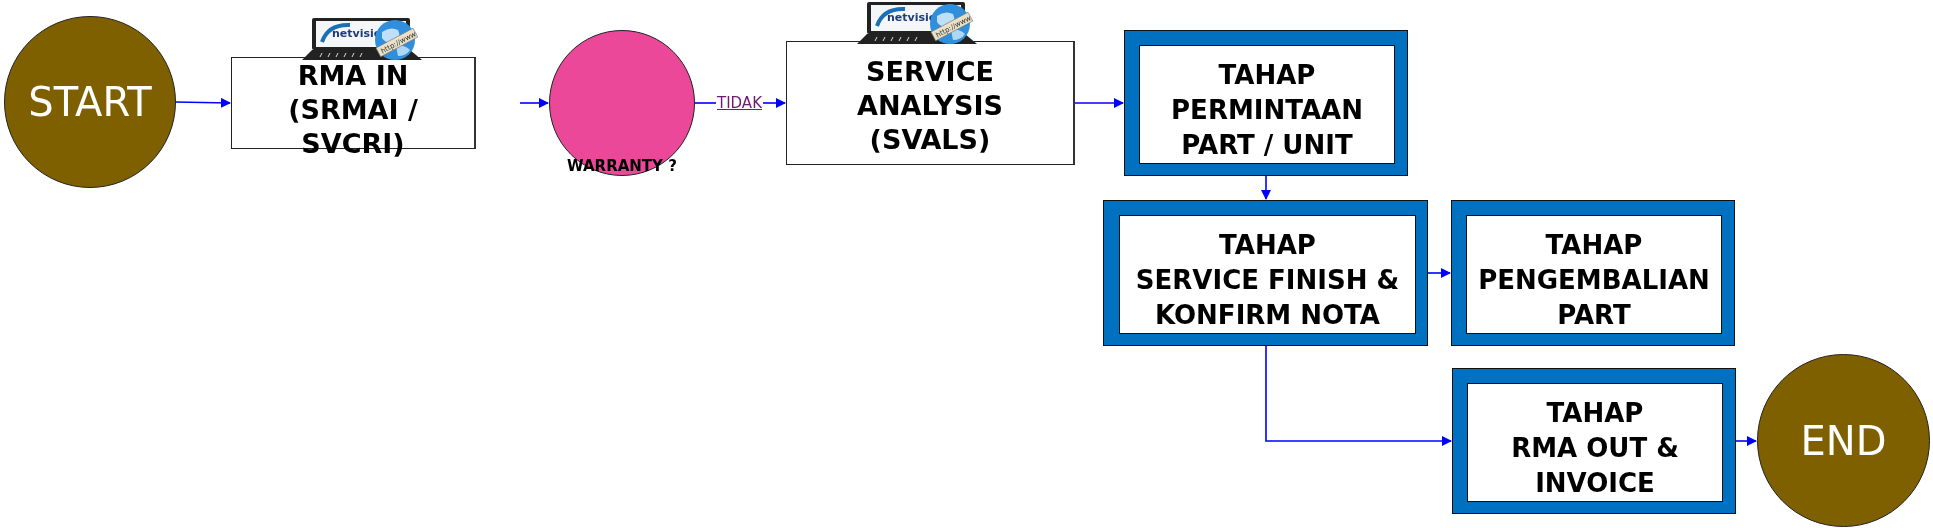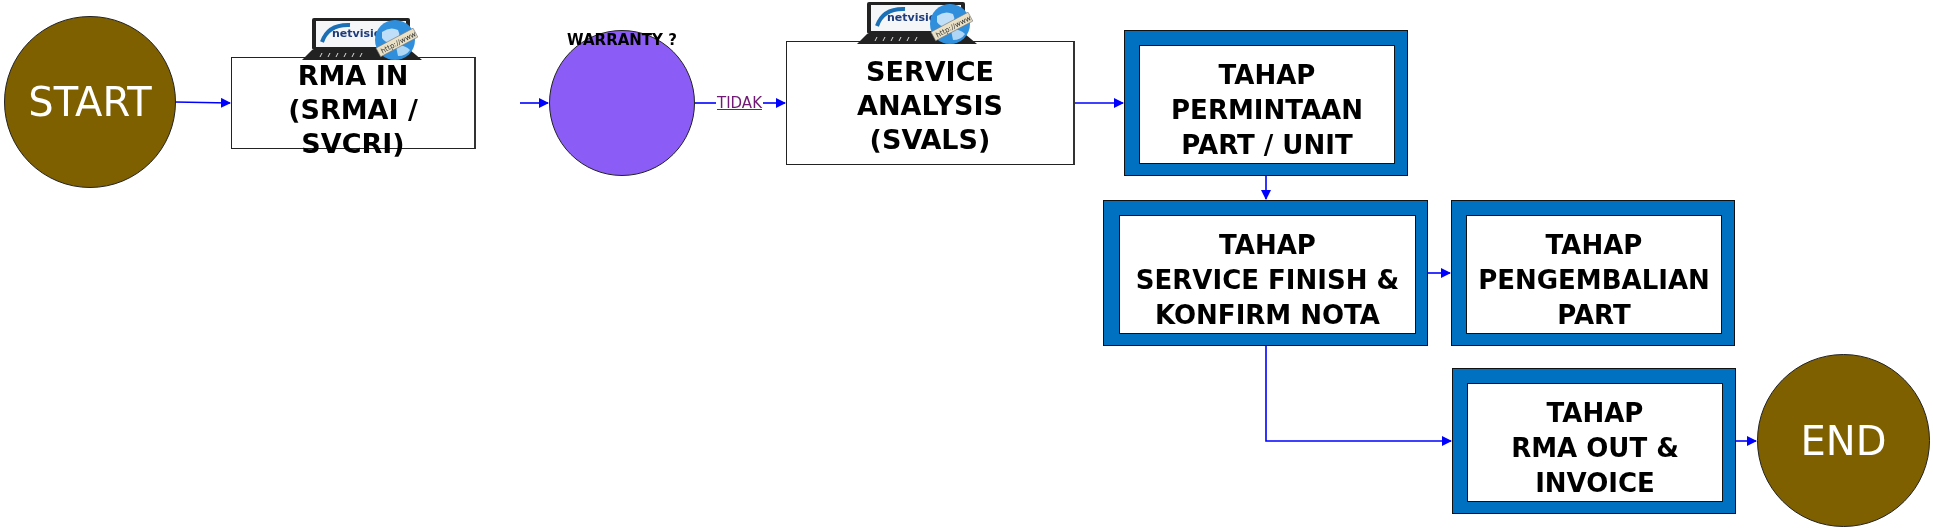--- a/index.html
+++ b/index.html
@@ -4,21 +4,21 @@
 <style>
   html, body { margin: 0; padding: 0; background: #ffffff; }
   body { width: 1933px; height: 528px; position: relative; overflow: hidden;
          font-family: "DejaVu Sans", "Liberation Sans", sans-serif; }
   .abs { position: absolute; box-sizing: border-box; }
   svg.wires { position: absolute; left: 0; top: 0; width: 1933px; height: 528px; }
   .terminal { border-radius: 50%; border: 1px solid #222; display: flex; align-items: center; justify-content: center; }
   .terminal span { color: #ffffff; font-weight: normal; font-size: 40px; letter-spacing: 0px; }
   .plain-box { background: #fff; border: 1.5px solid #222; border-right: 2px solid #333; display: flex; align-items: center; justify-content: center; text-align: center; }
   .plain-box .txt { font-weight: bold; font-size: 27px; line-height: 34px; color: #000; white-space: pre-line; }
-  .decision { border-radius: 50%; background: #8b5cf6; border: 1.2px solid #222; display: flex; align-items: flex-start; justify-content: center; }
+  .decision { border-radius: 50%; background: #ec4899; border: 1.2px solid #222; display: flex; align-items: flex-end; justify-content: center; }
   .decision span { font-weight: bold; font-size: 15px; color: #000; }
   .stage-outer { background: #0070C0; border: 1.5px solid #111; }
   .stage-inner { position: absolute; background: #fff; border: 1.5px solid #111; display: flex; align-items: flex-end; justify-content: center; text-align: center; }
   .stage-inner .txt { font-weight: bold; font-size: 26px; line-height: 35px; color: #000; white-space: pre-line; }
   .edge-label { font-size: 15px; color: #701a75; background: #fff; padding: 0 1px; line-height: 16px; text-decoration: underline; }
   .laptop { position: absolute; }
 </style>
 </head>
 <body>
 

